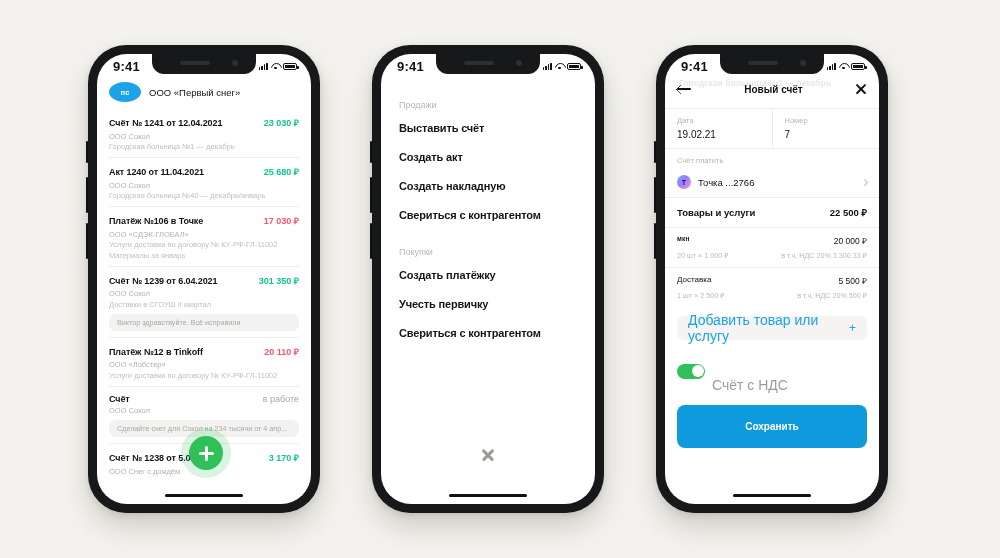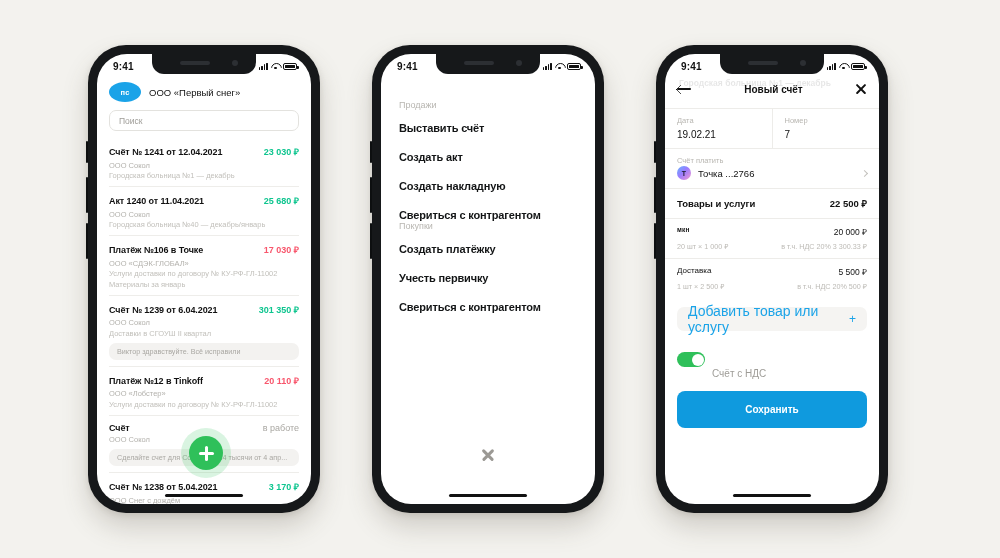--- a/index.html
+++ b/index.html
@@ -59,21 +59,21 @@
     width: 2px; background: #0d0f10; border-radius: 2px;
   }
 
   
   .statusbar {
     position: relative; z-index: 41;
     height: 22px;
     display: flex; align-items: center; justify-content: space-between;
     padding: 2px 14px 0 16px;
   }
-  .clock { font-size: 10px; font-weight: bold; color: #111; letter-spacing: .2px; }
+  .clock { font-size: 13px; font-weight: bold; color: #111; letter-spacing: .2px; }
   .stat-icons { display: flex; align-items: center; gap: 3px; }
   .bars { display: flex; align-items: flex-end; gap: 1px; height: 7px; }
   .bars i { display: block; width: 1.6px; background: #111; border-radius: .5px; }
   .bars i:nth-child(1){height:2.5px}
   .bars i:nth-child(2){height:4px}
   .bars i:nth-child(3){height:5.5px}
   .bars i:nth-child(4){height:7px}
   .wifi { width: 9px; height: 7px; position: relative; }
   .wifi::before{
     content:""; position:absolute; left:0; top:0; width:9px; height:9px;
@@ -157,21 +157,21 @@
     content: ""; position: absolute; background: #fff; border-radius: 1.6px;
   }
   .fab .plus::before { left: 6px; top: 0; width: 3.4px; height: 15px; }
   .fab .plus::after  { top: 6px; left: 0; height: 3.4px; width: 15px; }
 
   
   .menu { padding: 24px 18px 0 18px; }
   .menu-group-label {
     font-size: 9px; color: #b8b6b1; margin-bottom: 12px; margin-top: 0;
   }
-  .menu-group + .menu-group { }
+  .menu-group + .menu-group { margin-top: 26px; }
   .menu-item {
     font-size: 11px; font-weight: bold; color: #131516;
     letter-spacing: -.15px;
     margin-bottom: 17px;
   }
   .menu-item:last-child { margin-bottom: 0; }
   .close-x {
     position: absolute; left: 50%; bottom: 42px;
     transform: translateX(-50%);
     width: 14px; height: 14px;
@@ -227,21 +227,21 @@
   }
   .field + .field { border-left: 1px solid #edece9; }
   .field-label { font-size: 7.5px; color: #b8b6b1; }
   .field-value { font-size: 10px; color: #111; margin-top: 4px; }
 
   .pay-block {
     border-top: 1px solid #edece9;
     padding: 7px 12px 8px 12px;
     position: relative; z-index: 10; background: #fff;
   }
-  .pay-row { display: flex; align-items: center; gap: 7px; margin-top: 1px; }
+  .pay-row { display: flex; align-items: center; gap: 7px; margin-top: 10px; }
   .tochka-av {
     width: 14px; height: 14px; border-radius: 50%;
     background: linear-gradient(135deg,#63b3ff 0%, #9a7bff 45%, #f39ad0 100%);
     display:flex; align-items:center; justify-content:center;
     font-size: 7px; font-weight: bold; color: #1b1b2a;
   }
   .pay-name { font-size: 9.5px; color: #111; flex: 1; }
   .chev {
     width: 5px; height: 5px;
     border-top: 1.4px solid #c3c1bc; border-right: 1.4px solid #c3c1bc;
@@ -287,25 +287,25 @@
     display: flex; align-items: center; gap: 7px;
   }
   .toggle {
     width: 28px; height: 15px; border-radius: 9px;
     background: #2fc05a; position: relative;
   }
   .toggle .knob {
     position: absolute; right: 1.5px; top: 1.5px;
     width: 12px; height: 12px; border-radius: 50%; background: #fff;
   }
-  .vat-label { font-size: 10px; color: #9e9c97; margin-top: 28px; }
+  .vat-label { font-size: 14px; color: #9e9c97; margin-top: 28px; }
 
   .save-btn {
     margin: 12px 12px 0 12px;
-    height: 37px; border-radius: 8px;
+    height: 43px; border-radius: 8px;
     background: #0f9ade;
     display: flex; align-items: center; justify-content: center;
     color: #fff; font-size: 10px; font-weight: bold;
   }
 </style>
 </head>
 <body>
 
 <div class="stage">
 
@@ -331,23 +331,20 @@
           <span class="wifi"></span>
           <span class="batt"></span>
         </div>
       </div>
 
       <div class="p1-head">
         <div class="avatar">пс</div>
         <div class="org-name">ООО «Первый снег»</div>
       </div>
 
-      <div class="searchbox">
-        <span>Поиск</span>
-      </div>
 
       <div class="doc-list">
         <div class="doc">
           <div class="doc-row">
             <span class="doc-title">Счёт № 1241 от 12.04.2021</span>
             <span class="doc-amount amt-green">23 030 ₽</span>
           </div>
           <div class="doc-sub">ООО Сокол</div>
           <div class="doc-sub2">Городская больница №1 — декабрь</div>
         </div>

